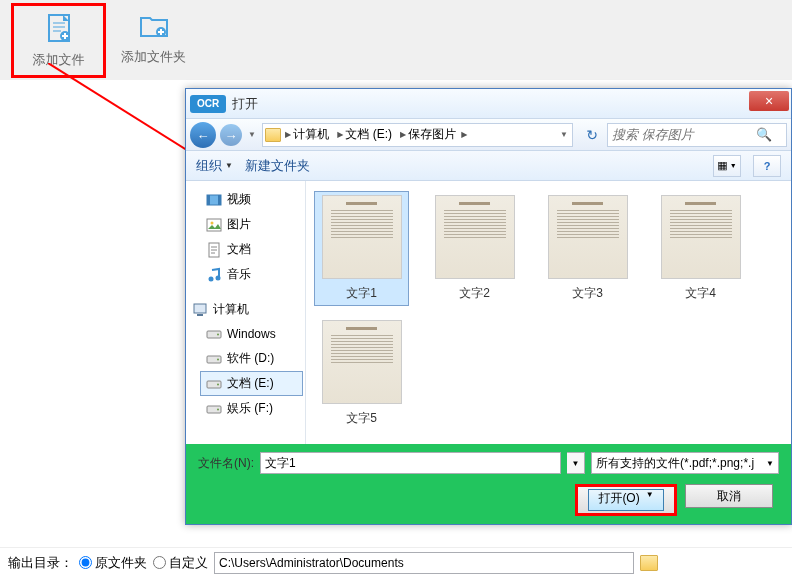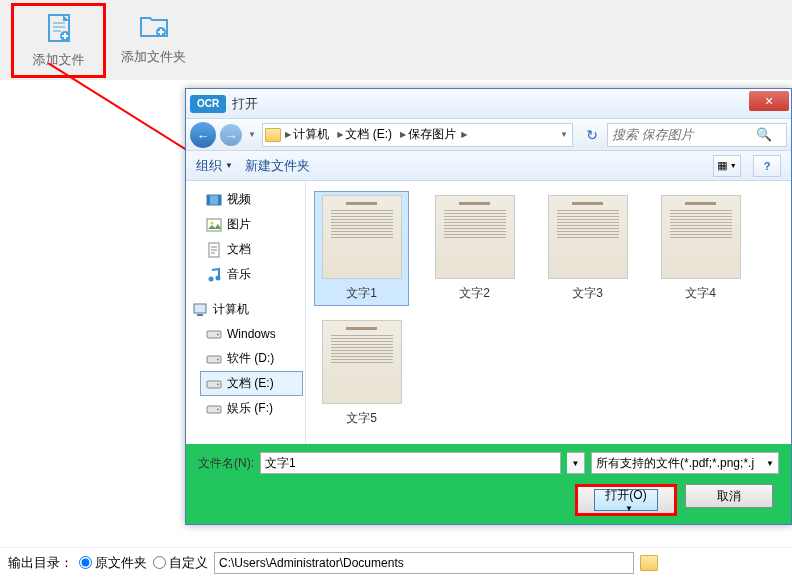--- a/index.html
+++ b/index.html
@@ -57,21 +57,21 @@
 .footer-row { padding: 8px 12px; background: #22c55e; display:flex; flex-direction:column; gap: 10px;}
 .fn-row { display:flex; align-items:center; gap: 6px; }
 .fn-label { font-size: 12px; color:#333; }
 .fn-input { flex:1; height: 22px; border: 1px solid #abadb3; padding: 0 4px; font-size:12px; }
 .fn-drop { width: 18px; height:22px; border:1px solid #abadb3; border-left:none; display:flex; align-items:center; justify-content:center; font-size:8px; cursor:pointer; background:#f7f7f7;}
 .filter-sel { width: 188px; height: 22px; border:1px solid #abadb3; background:#fff; display:flex; align-items:center; padding:0 4px; font-size:12px; cursor:pointer; overflow:hidden; white-space:nowrap;}
 .filter-sel .fd { margin-left:auto; font-size:8px;}
 .btn-row { display:flex; justify-content:flex-end; gap: 8px; padding-right: 6px;}
 .win-btn { width: 88px; height: 24px; border: 1px solid #8b8b8b; background: linear-gradient(to bottom,#f6f6f6,#dedede); font-size:12px; cursor:pointer; display:flex; align-items:center; justify-content:center;}
 .win-btn.primary-wrap { border: 3px solid #ff0000; width: 102px; height: 32px; padding:0; }
-.win-btn.primary-wrap .inner { width:64px; height:22px; border: 1px solid #3c7fb1; background: linear-gradient(to bottom,#eaf6fd,#bee6fd); display:flex; align-items:center; justify-content:center;flex-direction:column;}
+.win-btn.primary-wrap .inner { width:76px; height:22px; border: 1px solid #3c7fb1; background: linear-gradient(to bottom,#eaf6fd,#bee6fd); display:flex; justify-content:center;}
 
 svg.arrow-line { position:absolute; left: 48px; top: 63px; width: 280px; height: 200px; pointer-events:none; }
 
 .bottom-bar { position:absolute; left:0; bottom:0; width: 792px; height: 30px; background:#fff; display:flex; align-items:center; padding:0 8px; gap: 6px; font-size: 13px; border-top: 1px solid #eee;}
 .bottom-bar label { display:flex; align-items:center; gap:3px; cursor:pointer;}
 .bottom-bar .path-inp { flex:1; max-width: 420px; height: 22px; border:1px solid #abadb3; padding:0 4px; font-size:12px; }
 .ficon { width:18px; height:16px; background: linear-gradient(to bottom,#fde9a8,#f7cd5e); border-radius:1px; border:1px solid #d8b04b; cursor:pointer;}
 </style>
 </head>
 <body>

